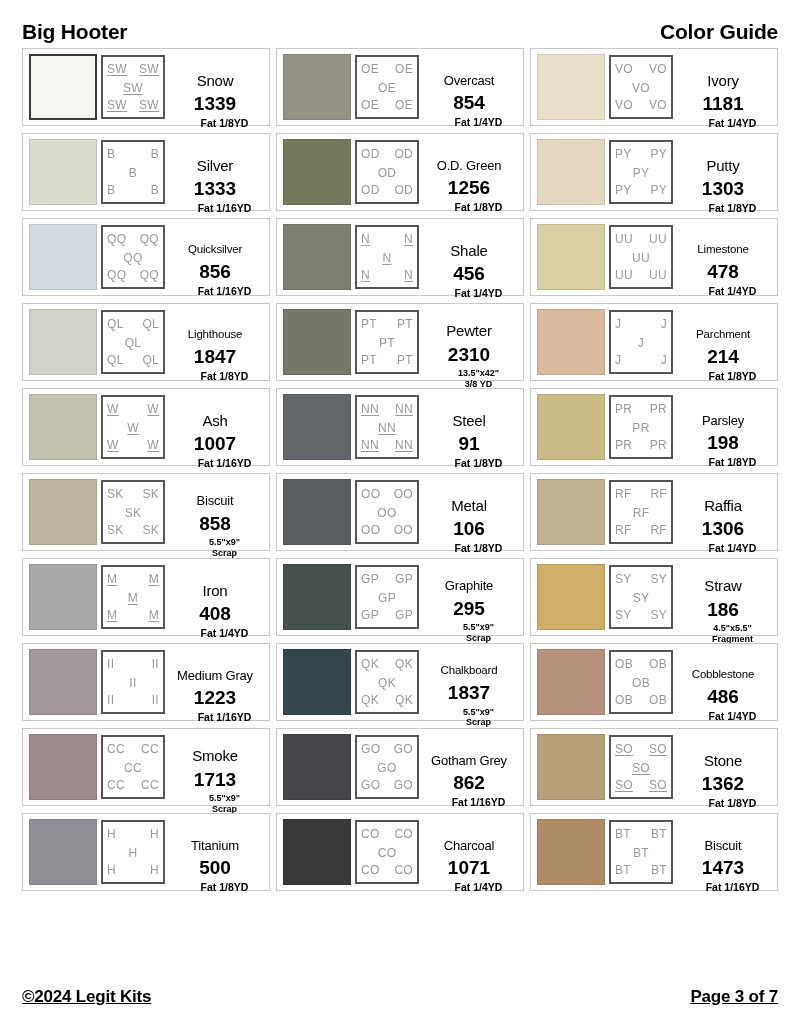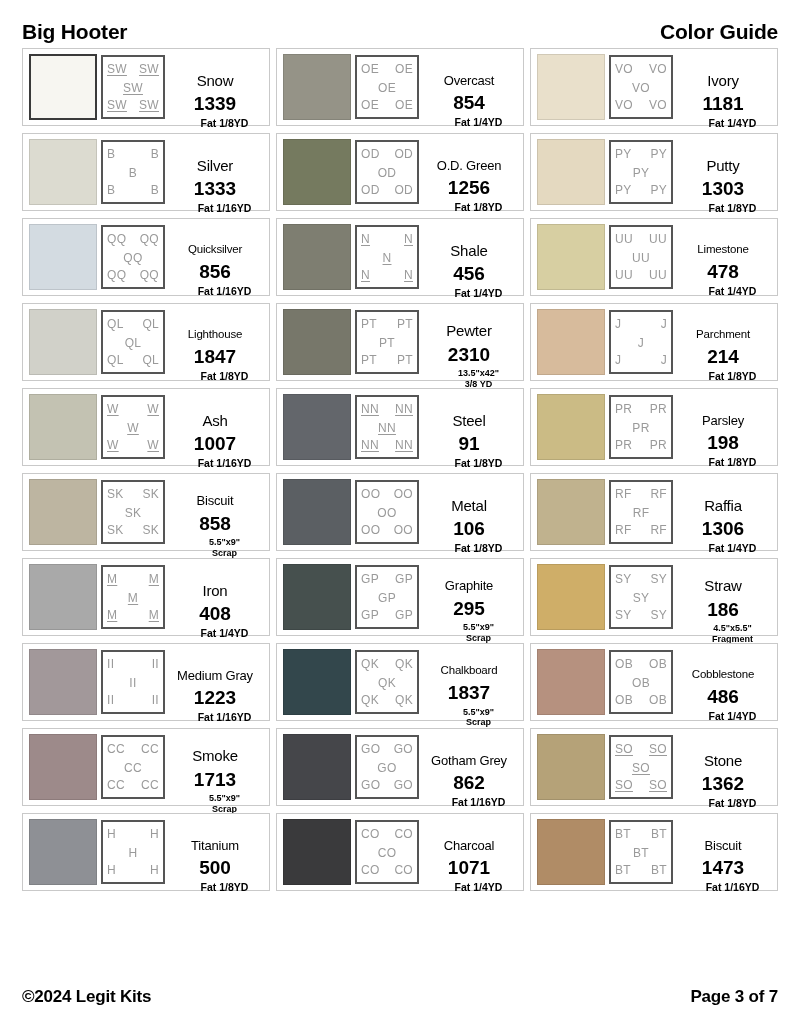--- a/index.html
+++ b/index.html
@@ -130,20 +130,21 @@
     position:absolute;
     left:22px;right:22px;bottom:28px;
     display:flex;
     justify-content:space-between;
     align-items:baseline;
   }
   .footer-text{
     font-size:17px;
     font-weight:bold;
     letter-spacing:-0.2px;
+    text-decoration:underline;
   }
 </style>
 </head>
 <body>
 
 <div class="page">
 
   <div class="header">
     <div class="header-title">Big Hooter</div>
     <div class="header-title">Color Guide</div>

